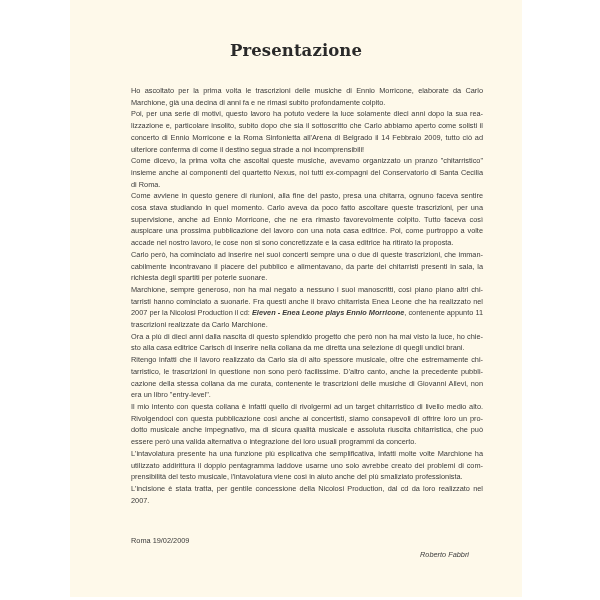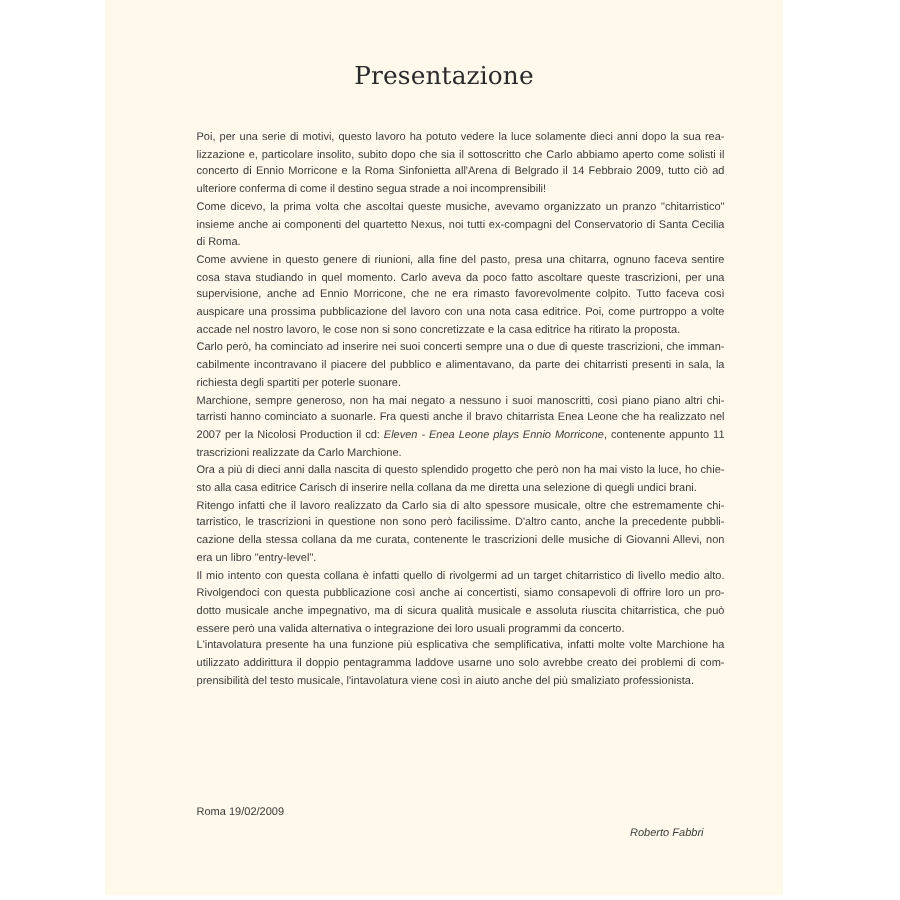--- a/index.html
+++ b/index.html
@@ -8,54 +8,56 @@
       position: relative; overflow: hidden;
     }
     .page {
       position: absolute; left: 70px; top: 0; width: 452px; height: 597px;
       background: #fef9ea;
     }
     .title {
       position: absolute; left: 0; top: 41px; width: 100%;
       text-align: center;
       font-family: "DejaVu Serif", "Liberation Serif", serif;
-      font-weight: normal; font-size: 16.5px; color: #2a2a2a;
+      font-weight: bold; font-size: 16.5px; color: #2a2a2a;
       letter-spacing: 0.1px;
     }
     .body {
       position: absolute; left: 61px; top: 85px; width: 352px;
       font-family: "Liberation Sans", sans-serif;
       font-size: 7.35px; line-height: 11.7px; color: #3a3a3a;
     }
     .body p { margin: 0; text-align: justify; hyphens: manual; }
-    .body em { font-style: italic; }
+    .body em { font-style: italic; font-weight: bold; }
     .date {
       position: absolute; left: 61px; top: 536px;
       font-family: "Liberation Sans", sans-serif;
       font-size: 7.35px; color: #3a3a3a; text-align: right;
     }
     .signature {
       position: absolute; right: 53px; top: 550px;
       font-family: "Liberation Sans", sans-serif;
       font-style: italic; font-size: 7.35px; color: #3a3a3a;
     }
   </style>
 </head>
 <body>
 
 <div class="page">
   <div class="title">Presentazione</div>
 
   <div class="body">
+    <p>Ho ascoltato per la prima volta le trascrizioni delle musiche di Ennio Morricone, elaborate da Carlo Marchione, già una decina di anni fa e ne rimasi subito profondamente colpito.</p>
     <p>Poi, per una serie di motivi, questo lavoro ha potuto vedere la luce solamente dieci anni dopo la sua rea­lizzazione e, particolare insolito, subito dopo che sia il sottoscritto che Carlo abbiamo aperto come solisti il concerto di Ennio Morricone e la Roma Sinfonietta all'Arena di Belgrado il 14 Febbraio 2009, tutto ciò ad ulteriore conferma di come il destino segua strade  a noi incomprensibili!</p>
     <p>Come dicevo, la prima volta che ascoltai queste musiche, avevamo organizzato un pranzo "chitarristico" insieme anche ai componenti del quartetto Nexus, noi tutti ex-compagni del Conservatorio di Santa Cecilia di Roma.</p>
     <p>Come avviene in questo genere di riunioni, alla fine del pasto, presa una chitarra, ognuno faceva sentire cosa stava studiando in quel momento. Carlo aveva da poco fatto ascoltare queste trascrizioni, per una supervisione, anche ad Ennio Morricone, che ne era rimasto favorevolmente colpito. Tutto faceva così auspicare una prossima pubblicazione del lavoro con una nota casa editrice. Poi, come purtroppo a volte accade nel nostro lavoro, le cose non si sono concretizzate e la casa editrice ha ritirato la proposta.</p>
     <p>Carlo però, ha cominciato ad inserire nei suoi concerti sempre una o due di queste trascrizioni, che imman­cabilmente incontravano il piacere del pubblico e alimentavano, da parte dei chitarristi presenti in sala, la richiesta degli spartiti per poterle suonare.</p>
     <p><span>Marchione, sempre generoso, non ha mai negato a nessuno i suoi manoscritti, così piano piano altri chi­tarristi hanno cominciato a suonarle. Fra questi anche il bravo chitarrista Enea Leone che ha realizzato nel 2007 per la Nicolosi Production il cd: </span><em>Eleven - Enea Leone plays Ennio Morricone</em><span>, contenente appunto 11 trascrizioni realizzate da Carlo Marchione.</span></p>
     <p>Ora a più di dieci anni dalla nascita di questo splendido progetto che però non ha mai visto la luce, ho chie­sto alla casa editrice Carisch di inserire nella collana da me diretta una selezione di quegli undici brani.</p>
     <p>Ritengo infatti che il lavoro realizzato da Carlo sia di alto spessore musicale, oltre che estremamente chi­tarristico, le trascrizioni in questione non sono però facilissime. D'altro canto, anche la precedente pubbli­cazione della stessa collana da me curata, contenente le trascrizioni delle musiche di Giovanni Allevi, non era un libro "entry-level".</p>
     <p>Il mio intento con questa collana è infatti quello di rivolgermi ad un target chitarristico di livello medio alto. Rivolgendoci con questa pubblicazione così anche ai concertisti, siamo consapevoli di offrire loro un pro­dotto musicale anche impegnativo, ma di sicura qualità musicale e assoluta riuscita chitarristica, che può essere però una valida alternativa o integrazione dei loro usuali programmi da concerto.</p>
     <p>L'intavolatura presente ha una funzione più esplicativa che semplificativa, infatti molte volte Marchione ha utilizzato addirittura il doppio pentagramma laddove usarne uno solo avrebbe creato dei problemi di com­prensibilità del testo musicale, l'intavolatura viene così in aiuto anche del più smaliziato professionista.</p>
+    <p>L'incisione è stata tratta, per gentile concessione della Nicolosi Production, dal cd da loro realizzato nel 2007.</p>
   </div>
 
   <div class="date">Roma 19/02/2009</div>
   <div class="signature">Roberto Fabbri</div>
 </div>
 
 </body></html>

